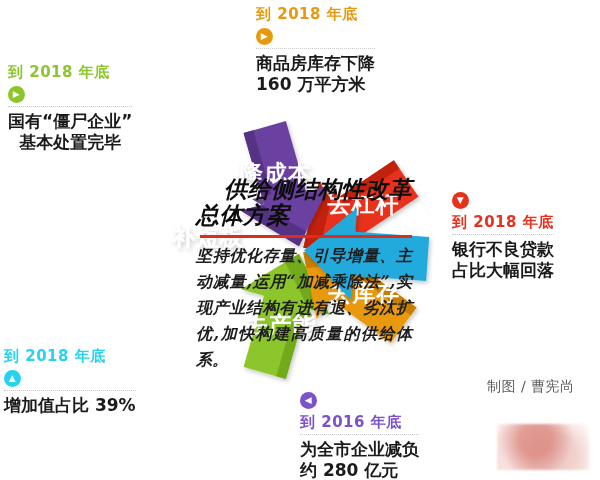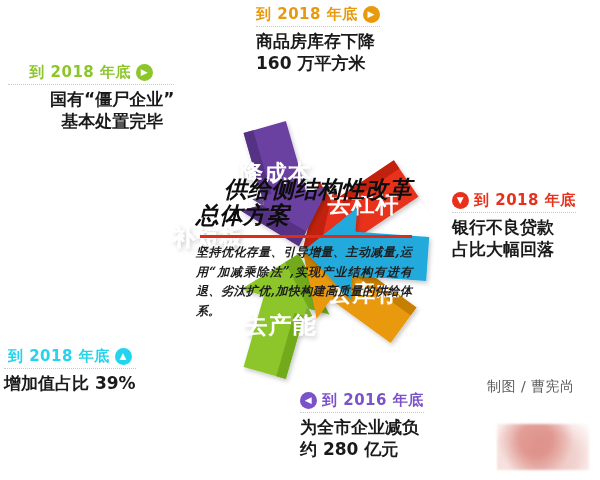--- a/index.html
+++ b/index.html
@@ -11,41 +11,42 @@
   }
   #stage{position:absolute;left:0;top:0;width:600px;height:480px;}
   #wheel{position:absolute;left:0;top:0;width:600px;height:480px;}
 
   
   .callout{position:absolute;}
   .cal-date{
     font-size:15px;font-weight:bold;letter-spacing:.5px;
     white-space:nowrap;display:flex;align-items:flex-start;gap:5px;
     line-height:1.1;
+    flex-direction:column;
   }
   .cal-rule{
     height:0;border-top:1px dotted #c9c9c9;margin:3px 0 4px 0;
   }
   .cal-body{
     font-size:17px;font-weight:bold;color:#1a1a1a;line-height:1.28;
     white-space:nowrap;
     text-shadow:0 0 2px #fff,0 0 3px #fff;
   }
   .badge{
     display:inline-flex;align-items:center;justify-content:center;
     width:17px;height:17px;border-radius:50%;flex:0 0 auto;
   }
   .badge .gl{color:#fff;font-size:9px;line-height:1;}
 
   
   #callout-qucn{left:256px;top:6px;text-align:left;}
   #callout-qucn .cal-body{text-align:left;}
   #callout-qccn{left:8px;top:64px;}
   #callout-qccn .cal-date{justify-content:center;}
-  #callout-qccn .cal-body{text-align:center;margin-left:42px;}
+  #callout-qccn .cal-body{text-align:center;}
   #callout-qgg{left:452px;top:192px;}
   #callout-qgg .cal-date{justify-content:flex-start;}
   #callout-bdb{left:4px;top:348px;}
   #callout-bdb .cal-date{justify-content:center;}
   #callout-bdb .cal-body{text-align:center;}
   #callout-jcb{left:300px;top:392px;}
 
   
   #center-block{
     position:absolute;left:196px;top:176px;width:216px;
@@ -56,21 +57,21 @@
     font-family:"DejaVu Sans","Liberation Sans",sans-serif;
     font-weight:bold;color:#0d0d0d;font-size:23px;line-height:1.14;
     letter-spacing:.5px;white-space:nowrap;text-align:right;
   }
   #center-title2{display:flex;align-items:baseline;justify-content:center;flex-direction:column;}
   #center-period{font-size:14px;font-weight:bold;letter-spacing:0;}
   #center-divider{
     margin:7px 0 5px auto;height:3px;width:212px;background:#e02b18;
   }
   #center-desc{
-    font-size:12px;line-height:1.62;color:#1d1d1d;text-align:justify;
+    font-size:16px;line-height:1.62;color:#1d1d1d;text-align:justify;
     text-align-last:left;font-weight:bold;
     font-family:"DejaVu Serif","Liberation Serif",serif;
   }
 
   #credit{
     position:absolute;left:487px;top:378px;
     font-size:14px;color:#5d5d5d;white-space:nowrap;letter-spacing:.5px;
   }
   #watermark{
     position:absolute;left:497px;top:424px;width:92px;height:46px;

